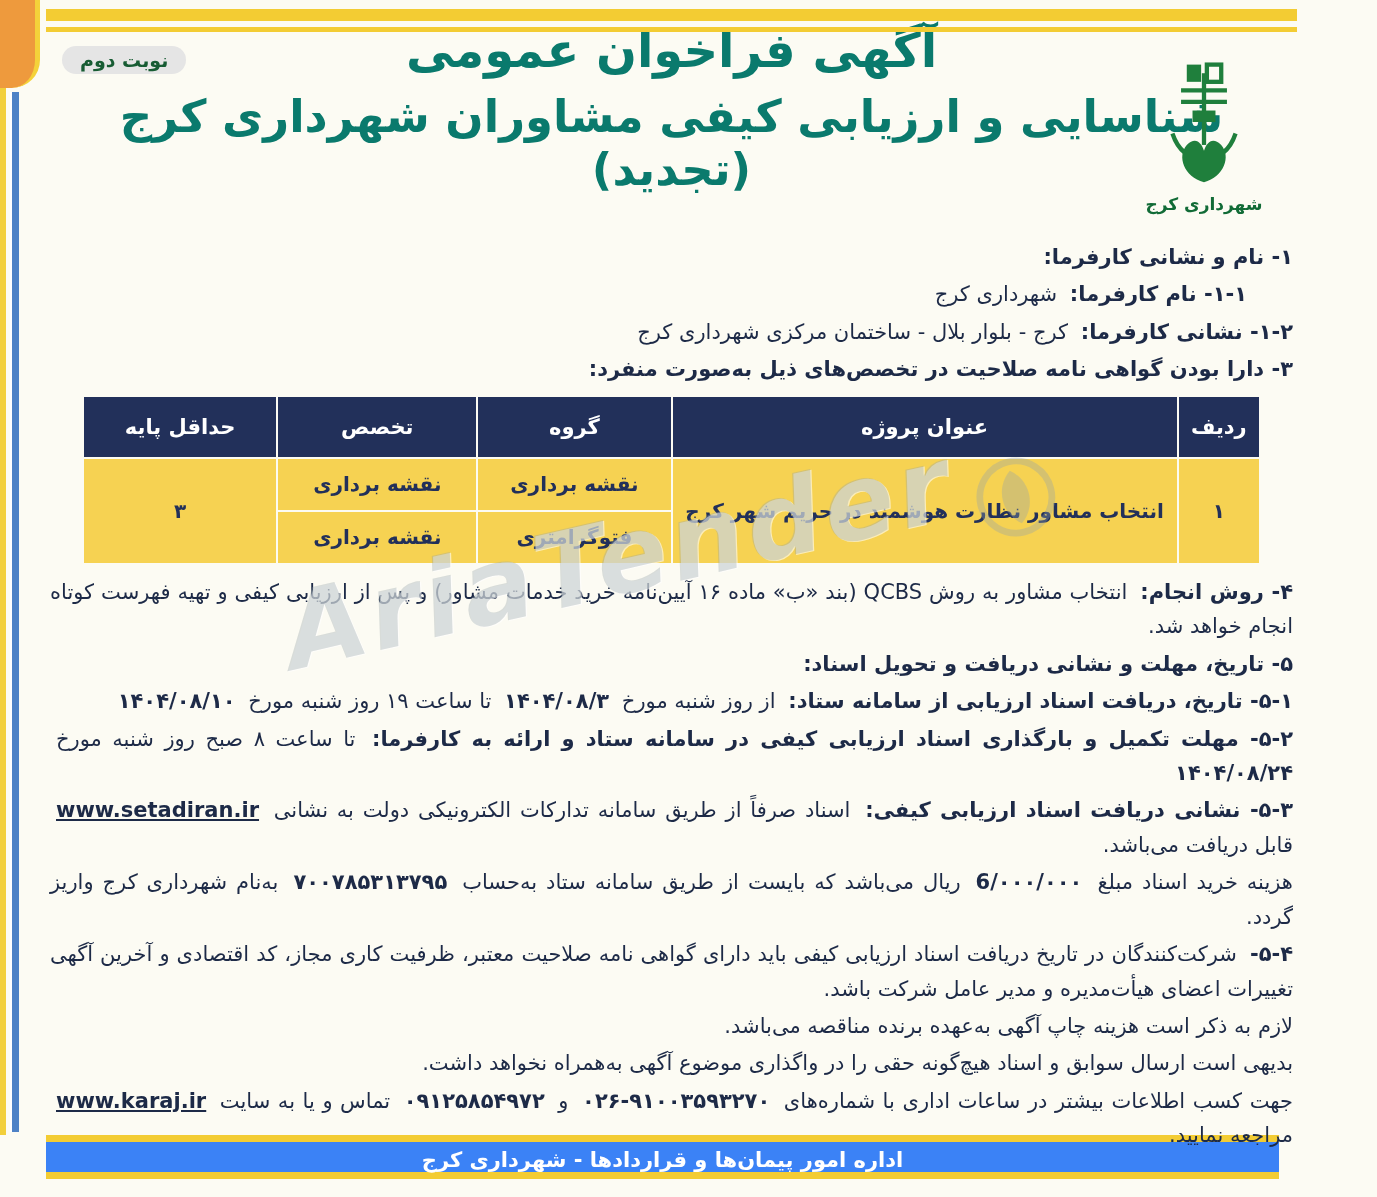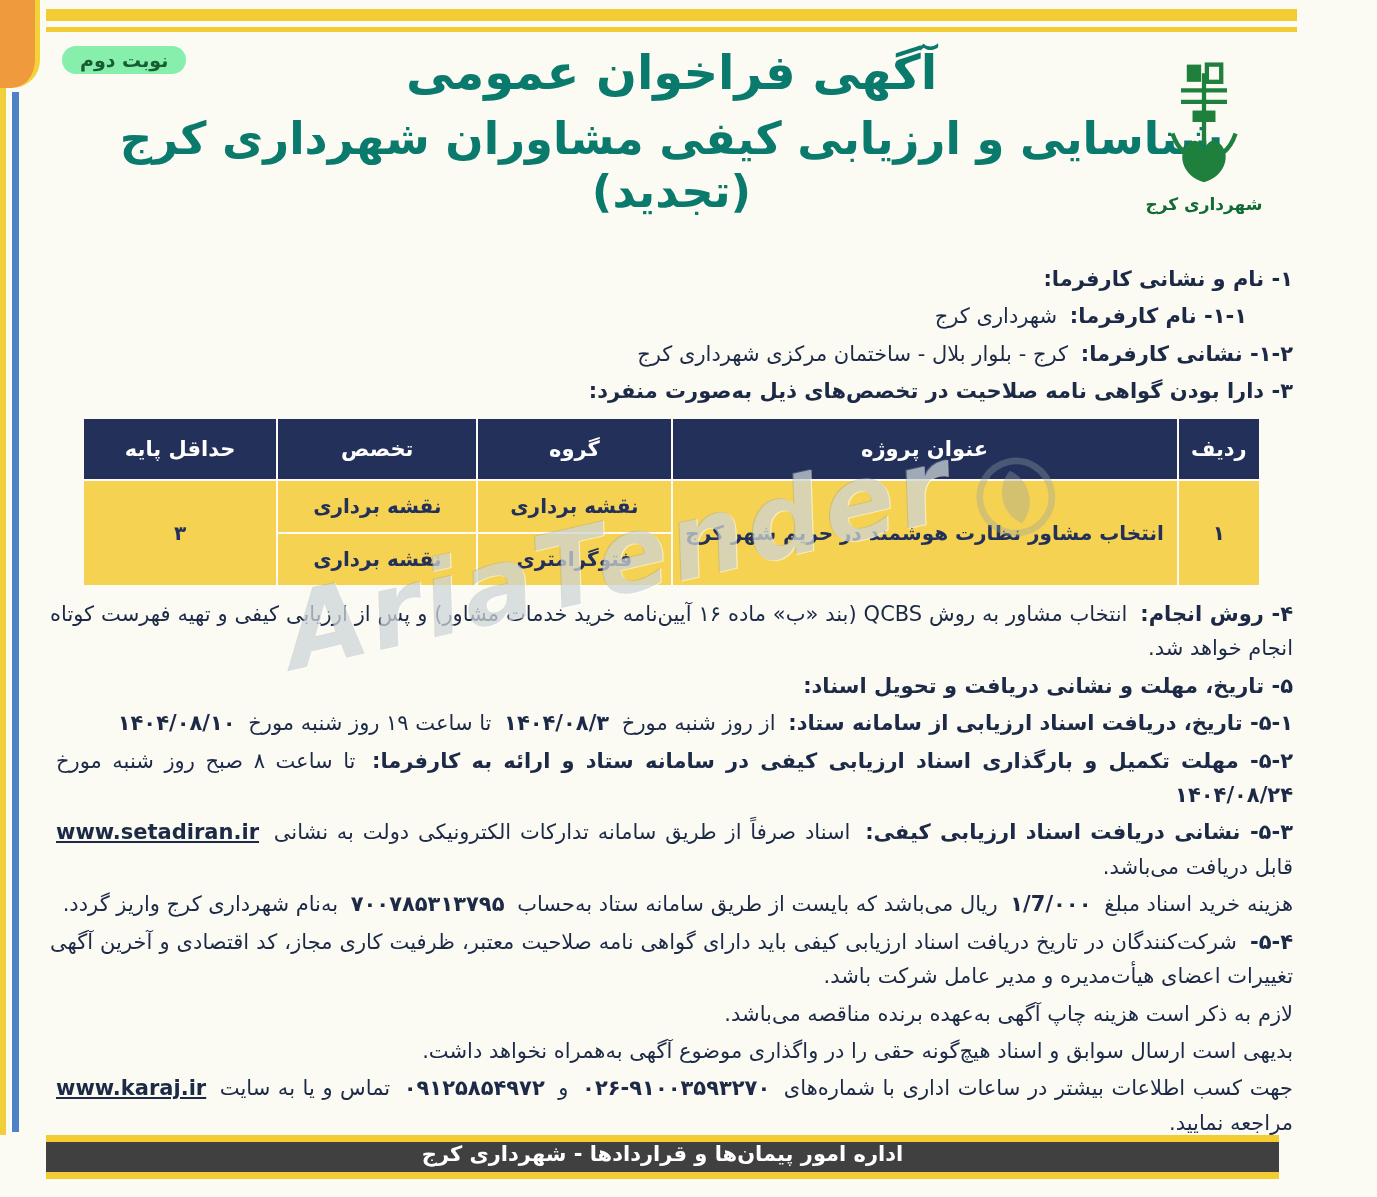--- a/index.html
+++ b/index.html
@@ -16,24 +16,24 @@
   .edge-orange{position:absolute;left:0;top:0;width:40px;height:88px;background:#ee9a3d;
     border-right:5px solid #f4d23a;border-bottom-right-radius:28px}
   .edge-blue{position:absolute;left:10px;top:92px;width:9px;height:1040px;background:#4e82c6;border-left:2px solid #fff}
 
   
   .ad{position:absolute;top:0;left:46px;width:1251px;height:1197px;direction:rtl}
 
   .rule1{position:absolute;top:9px;left:0;right:0;height:12px;background:#f3cc33}
   .rule2{position:absolute;top:27px;left:0;right:0;height:5px;background:#f3cc33}
 
-  .badge{position:absolute;top:46px;left:16px;background:#86efac;color:#175c33;
+  .badge{position:absolute;top:46px;left:16px;background:#e5e5e5;color:#175c33;
     font-weight:bold;font-size:19px;padding:3px 18px;border-radius:16px;white-space:nowrap}
 
-  .header{padding-top:44px;text-align:center}
+  .header{padding-top:22px;text-align:center}
   .title1{font-size:48px;font-weight:bold;color:#0a7a6d;letter-spacing:1px}
   .title2{font-size:45px;font-weight:bold;color:#0a7a6d;margin-top:12px}
 
   .logo{position:absolute;top:56px;right:30px;width:126px;text-align:center}
   .logo-caption{font-size:17px;font-weight:bold;color:#116b36;margin-top:2px}
 
   .content{position:relative;margin-top:44px;padding:0 4px;color:#1d2a47;font-size:21px;line-height:1.64;z-index:1}
   .content p{margin:3px 0;text-align:justify}
   .lbl{font-weight:bold;margin-left:6px}
   .seg{margin-left:6px}
@@ -41,23 +41,23 @@
   .indent{padding-right:46px}
   .link{font-weight:bold;text-decoration:underline;color:#1d2a47}
 
   table.spec{border-collapse:collapse;width:calc(100% - 64px);margin:8px 32px 10px;table-layout:fixed}
   table.spec th{background:#22305a;color:#ffffff;font-size:21px;font-weight:bold;
     padding:13px 4px;border:2px solid #fcfbf3;text-align:center}
   table.spec td{background:#f6d252;color:#22305a;font-size:20px;font-weight:bold;
     padding:9px 4px;border:2px solid #fcfbf3;text-align:center}
   td.project{font-size:22px}
 
-  .footer{position:absolute;bottom:18px;left:0;right:18px;background:#404040;
+  .footer{position:absolute;bottom:18px;left:0;right:18px;background:#3b82f6;
     border-top:7px solid #f3cc33;border-bottom:7px solid #f3cc33;height:44px;
-    display:flex;align-items:flex-start;justify-content:center}
+    display:flex;align-items:flex-end;justify-content:center}
   .footer-text{color:#ffffff;font-weight:bold;font-size:21px}
 
   .watermark{position:absolute;top:485px;left:0;right:0;text-align:center;
     transform:rotate(-13deg);pointer-events:none;z-index:3}
   .wm-main{font-size:105px;font-weight:bold;font-style:italic;
     color:rgba(150,163,170,0.35);letter-spacing:4px;text-shadow:1px 1px 0 rgba(255,255,255,.6)}
   .wm-mark{display:inline-block;vertical-align:middle;margin-left:10px;opacity:.35}
 </style>
 </head>
 <body>
@@ -179,21 +179,21 @@
 
       <p>
         <span class="lbl">۵-۳- نشانی دریافت اسناد ارزیابی کیفی:</span>
         <span class="seg">اسناد صرفاً از طریق سامانه تدارکات الکترونیکی دولت به نشانی</span>
         <span class="seg link" dir="ltr">www.setadiran.ir</span>
         <span class="seg">قابل دریافت می‌باشد.</span>
       </p>
 
       <p>
         <span class="seg">هزینه خرید اسناد مبلغ</span>
-        <span class="seg num" dir="ltr">۱/7/۰۰۰</span>
+        <span class="seg num" dir="ltr">6/۰۰۰/۰۰۰</span>
         <span class="seg">ریال می‌باشد که بایست از طریق سامانه ستاد به‌حساب</span>
         <span class="seg num" dir="ltr">۷۰۰۷۸۵۳۱۳۷۹۵</span>
         <span class="seg">به‌نام شهرداری کرج واریز گردد.</span>
       </p>
 
       <p>
         <span class="lbl">۵-۴-</span>
         <span class="seg">شرکت‌کنندگان در تاریخ دریافت اسناد ارزیابی کیفی باید دارای گواهی نامه صلاحیت معتبر، ظرفیت کاری مجاز، کد اقتصادی و آخرین آگهی تغییرات اعضای هیأت‌مدیره و مدیر عامل شرکت باشد.</span>
       </p>
 

